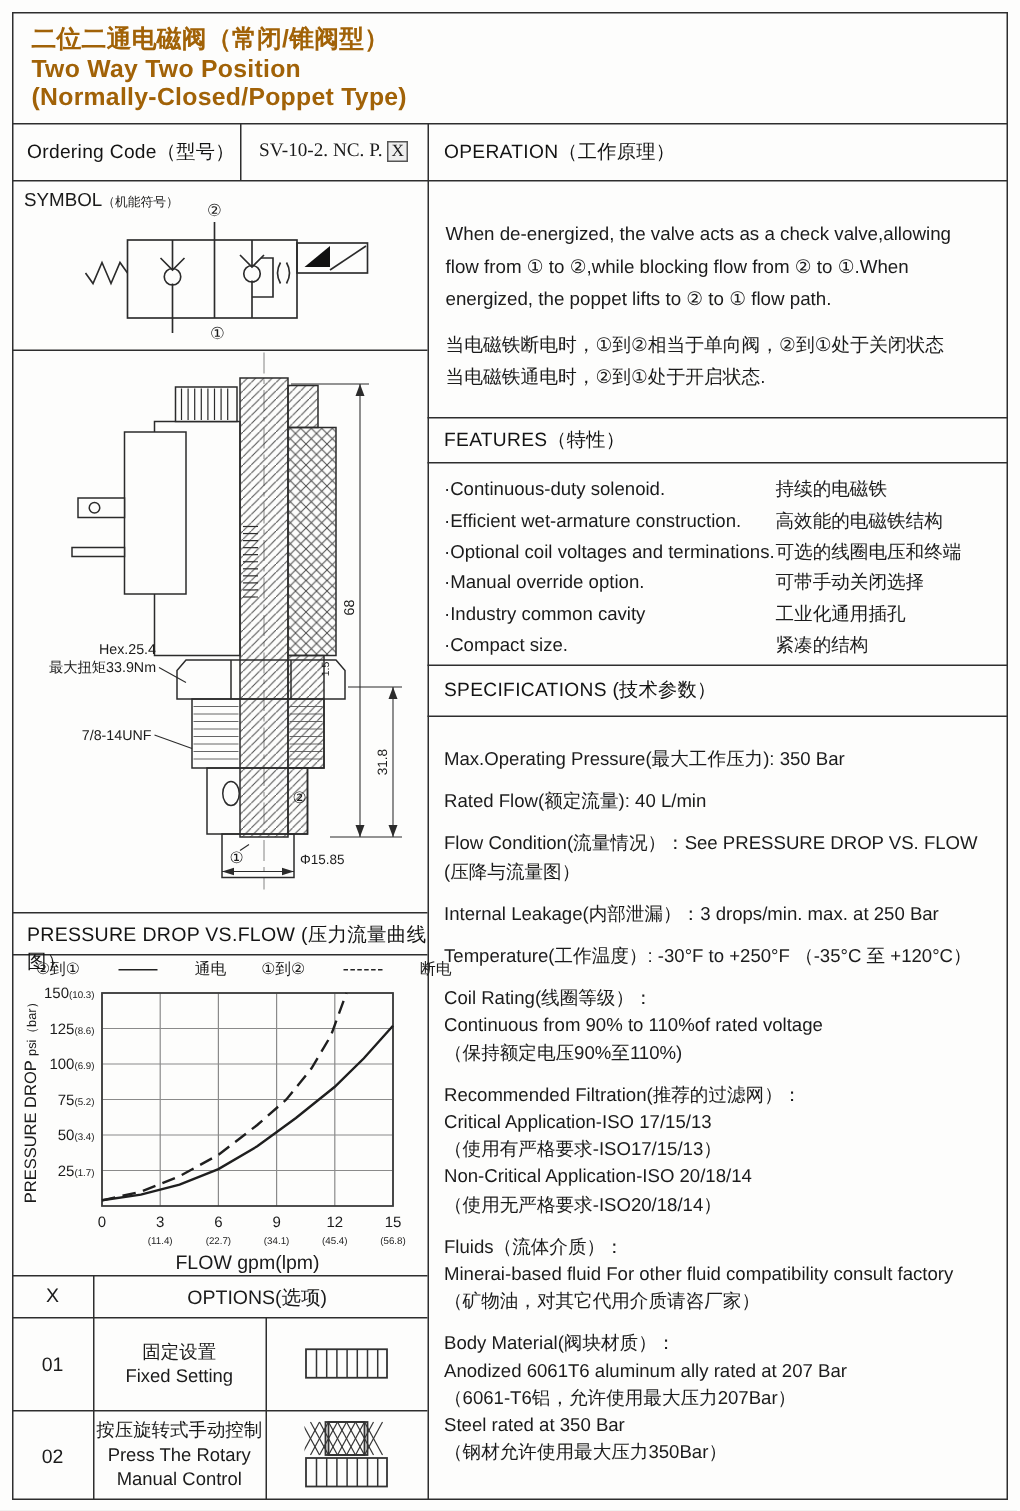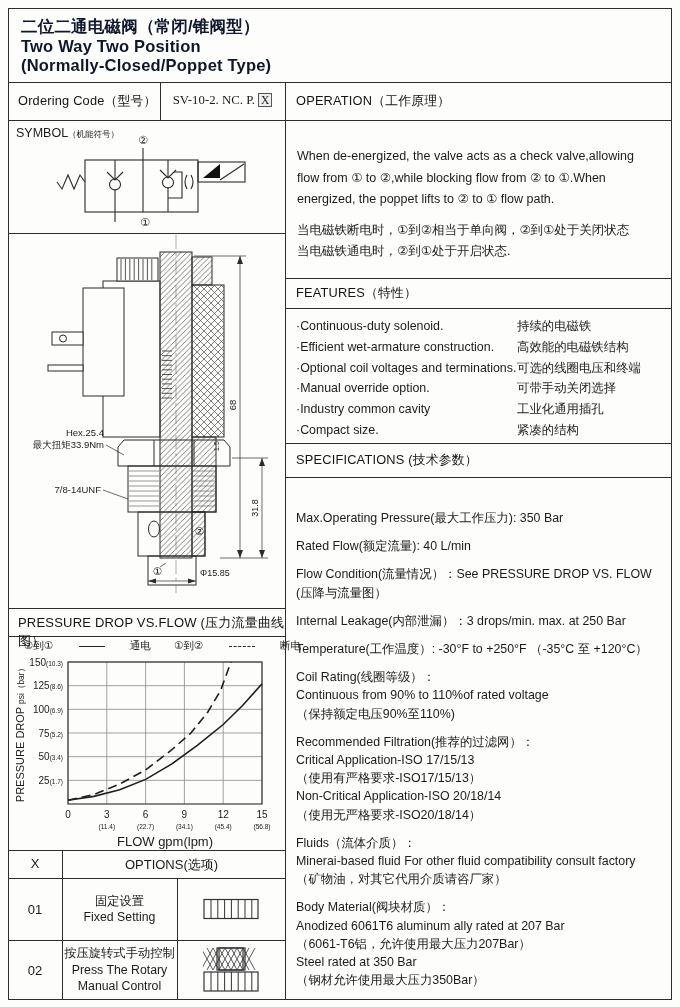--- a/index.html
+++ b/index.html
@@ -7,21 +7,21 @@
     position:relative;width:680px;height:1007px;background:#fdfdfc;
     font-family:"Liberation Sans","DejaVu Sans",sans-serif;color:#1b1b1b;
     overflow:hidden;
   }
   .abs{position:absolute;box-sizing:border-box;}
   .outer-border{left:8px;top:8px;width:664px;height:992px;border:1.6px solid #2e2e2e;}
   .hline{height:1.4px;background:#2e2e2e;}
   .vline{width:1.4px;background:#2e2e2e;}
   
   .title-block{left:8px;top:8px;width:664px;height:74px;padding:9px 0 0 13px;}
-  .title-block div{font-size:16.5px;line-height:19.5px;font-weight:600;color:#0f172a;letter-spacing:.2px;}
+  .title-block div{font-size:16.5px;line-height:19.5px;font-weight:600;color:#a16207;letter-spacing:.2px;}
   
   .hdr{font-size:12.8px;color:#141414;letter-spacing:.2px;}
   .ordering-label{left:8px;top:82px;width:152px;height:38px;padding:11px 0 0 10px;}
   .ordering-value{left:160px;top:82px;width:125px;height:38px;padding-top:11px;text-align:center;
     font-family:"Liberation Serif","DejaVu Serif",serif;font-size:12.8px;}
   .ordering-value .xbox{display:inline-block;border:1px solid #555;background:#eee;padding:0 2px;margin-left:3px;font-size:11.5px;}
   .operation-header{left:285px;top:82px;width:387px;height:38px;padding:11px 0 0 11px;}
   .section-hdr-278{left:285px;top:278px;width:387px;height:30px;padding:7px 0 0 11px;}
   .section-hdr-443{left:285px;top:443px;width:387px;height:34px;padding:9px 0 0 11px;}
   .chart-header{left:8px;top:608px;width:277px;height:28px;padding:6px 0 0 10px;font-size:13px;}
@@ -31,21 +31,21 @@
   .symbol-title .paren{font-size:8.5px;}
   
   .operation-body{left:285px;top:120px;width:387px;height:158px;padding:26px 13px 0 12px;}
   .operation-body .en{font-size:12.5px;line-height:21.5px;}
   .operation-body .zh{font-size:12.5px;line-height:21px;margin-top:9px;}
   
   .features-body{left:285px;top:308px;width:387px;height:135px;padding:8px 0 0 11px;}
   .feature-row{display:flex;font-size:12.4px;line-height:20.8px;}
   .feature-row .en{flex:0 0 221px;}
   
-  .specs-body{left:285px;top:477px;width:387px;height:459px;padding:32px 6px 0 11px;}
+  .specs-body{left:285px;top:477px;width:387px;height:459px;padding:20px 6px 0 11px;}
   .spec-item{margin-bottom:10px;}
   .spec-item div{font-size:12.4px;line-height:18.2px;}
   
   .drawing-section{left:8px;top:233px;width:277px;height:375px;}
   
   .chart-section{left:8px;top:636px;width:277px;height:214px;}
   .chart-legend{position:absolute;left:16px;top:3px;width:277px;display:flex;justify-content:space-between;
     align-items:center;gap:7px;font-size:10.5px;}
   .leg-sample{display:inline-block;width:26px;height:0;border-top:1.6px solid #222;margin:0 2px;}
   .leg-sample.dashed{border-top-style:dashed;}

